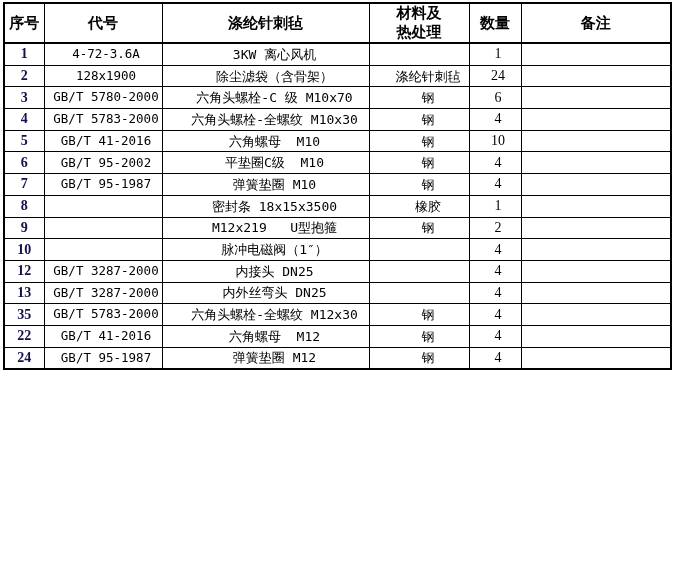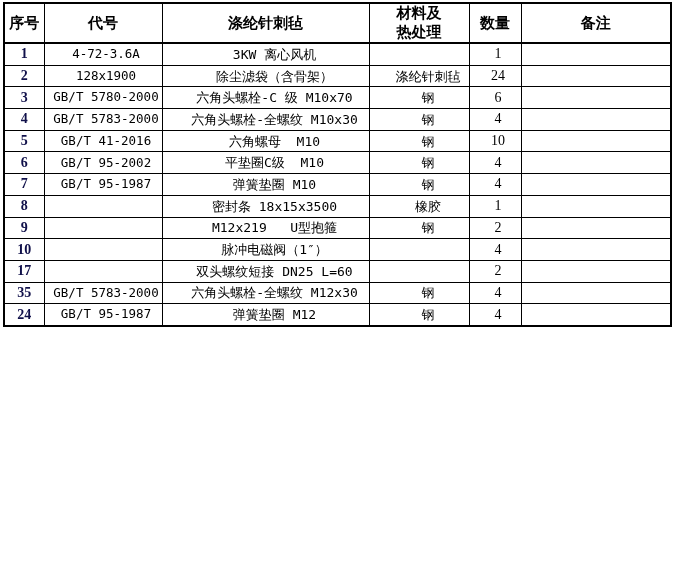--- a/index.html
+++ b/index.html
@@ -171,31 +171,47 @@
   </tr>
         <tr>
     <td class="cell-no">10</td>
     <td class="cell-code"></td>
     <td class="cell-name">脉冲电磁阀（1″）</td>
     <td class="cell-mat"></td>
     <td class="cell-qty">4</td>
     <td class="cell-rem"></td>
   </tr>
         <tr>
-    <td class="cell-no">17</td>
-    <td class="cell-code"></td>
-    <td class="cell-name">双头螺纹短接 DN25 L=60</td>
-    <td class="cell-mat"></td>
-    <td class="cell-qty">2</td>
+    <td class="cell-no">12</td>
+    <td class="cell-code">GB/T 3287-2000</td>
+    <td class="cell-name">内接头 DN25</td>
+    <td class="cell-mat"></td>
+    <td class="cell-qty">4</td>
+    <td class="cell-rem"></td>
+  </tr>
+        <tr>
+    <td class="cell-no">13</td>
+    <td class="cell-code">GB/T 3287-2000</td>
+    <td class="cell-name">内外丝弯头 DN25</td>
+    <td class="cell-mat"></td>
+    <td class="cell-qty">4</td>
     <td class="cell-rem"></td>
   </tr>
         <tr>
     <td class="cell-no">35</td>
     <td class="cell-code">GB/T 5783-2000</td>
     <td class="cell-name">六角头螺栓-全螺纹 M12x30</td>
+    <td class="cell-mat">钢</td>
+    <td class="cell-qty">4</td>
+    <td class="cell-rem"></td>
+  </tr>
+        <tr>
+    <td class="cell-no">22</td>
+    <td class="cell-code">GB/T 41-2016</td>
+    <td class="cell-name">六角螺母  M12</td>
     <td class="cell-mat">钢</td>
     <td class="cell-qty">4</td>
     <td class="cell-rem"></td>
   </tr>
         <tr>
     <td class="cell-no">24</td>
     <td class="cell-code">GB/T 95-1987</td>
     <td class="cell-name">弹簧垫圈 M12</td>
     <td class="cell-mat">钢</td>
     <td class="cell-qty">4</td>

